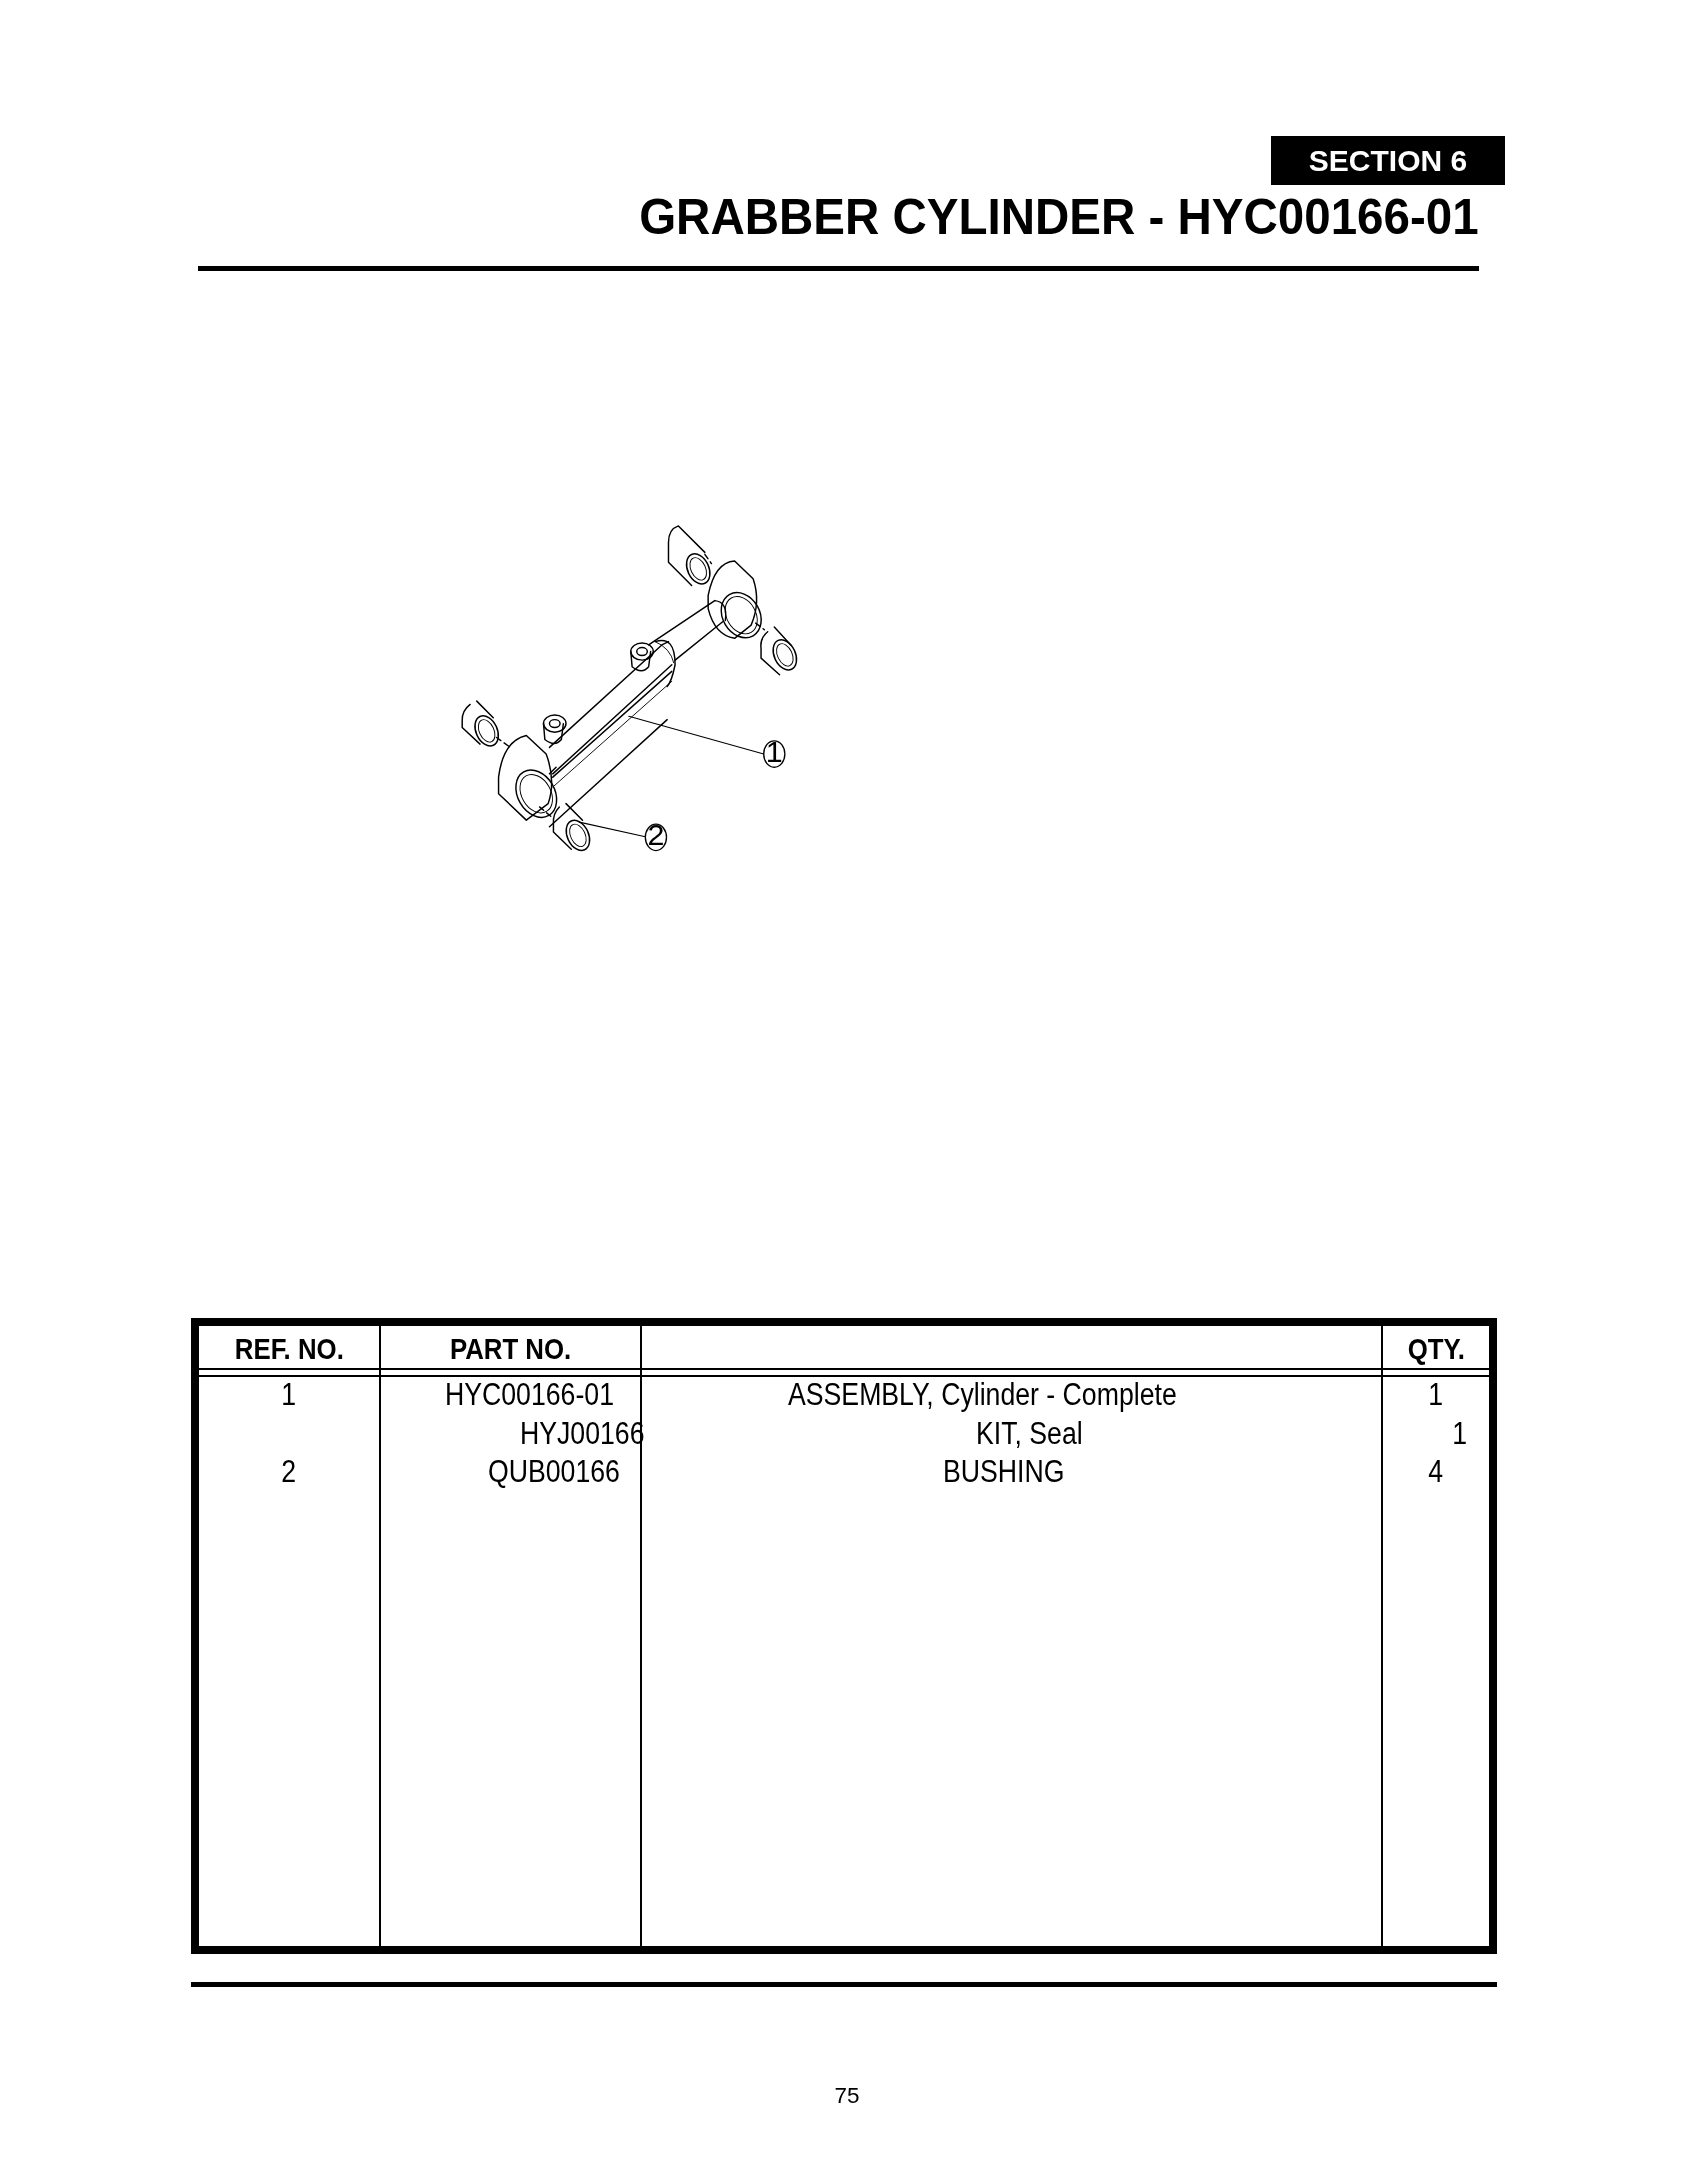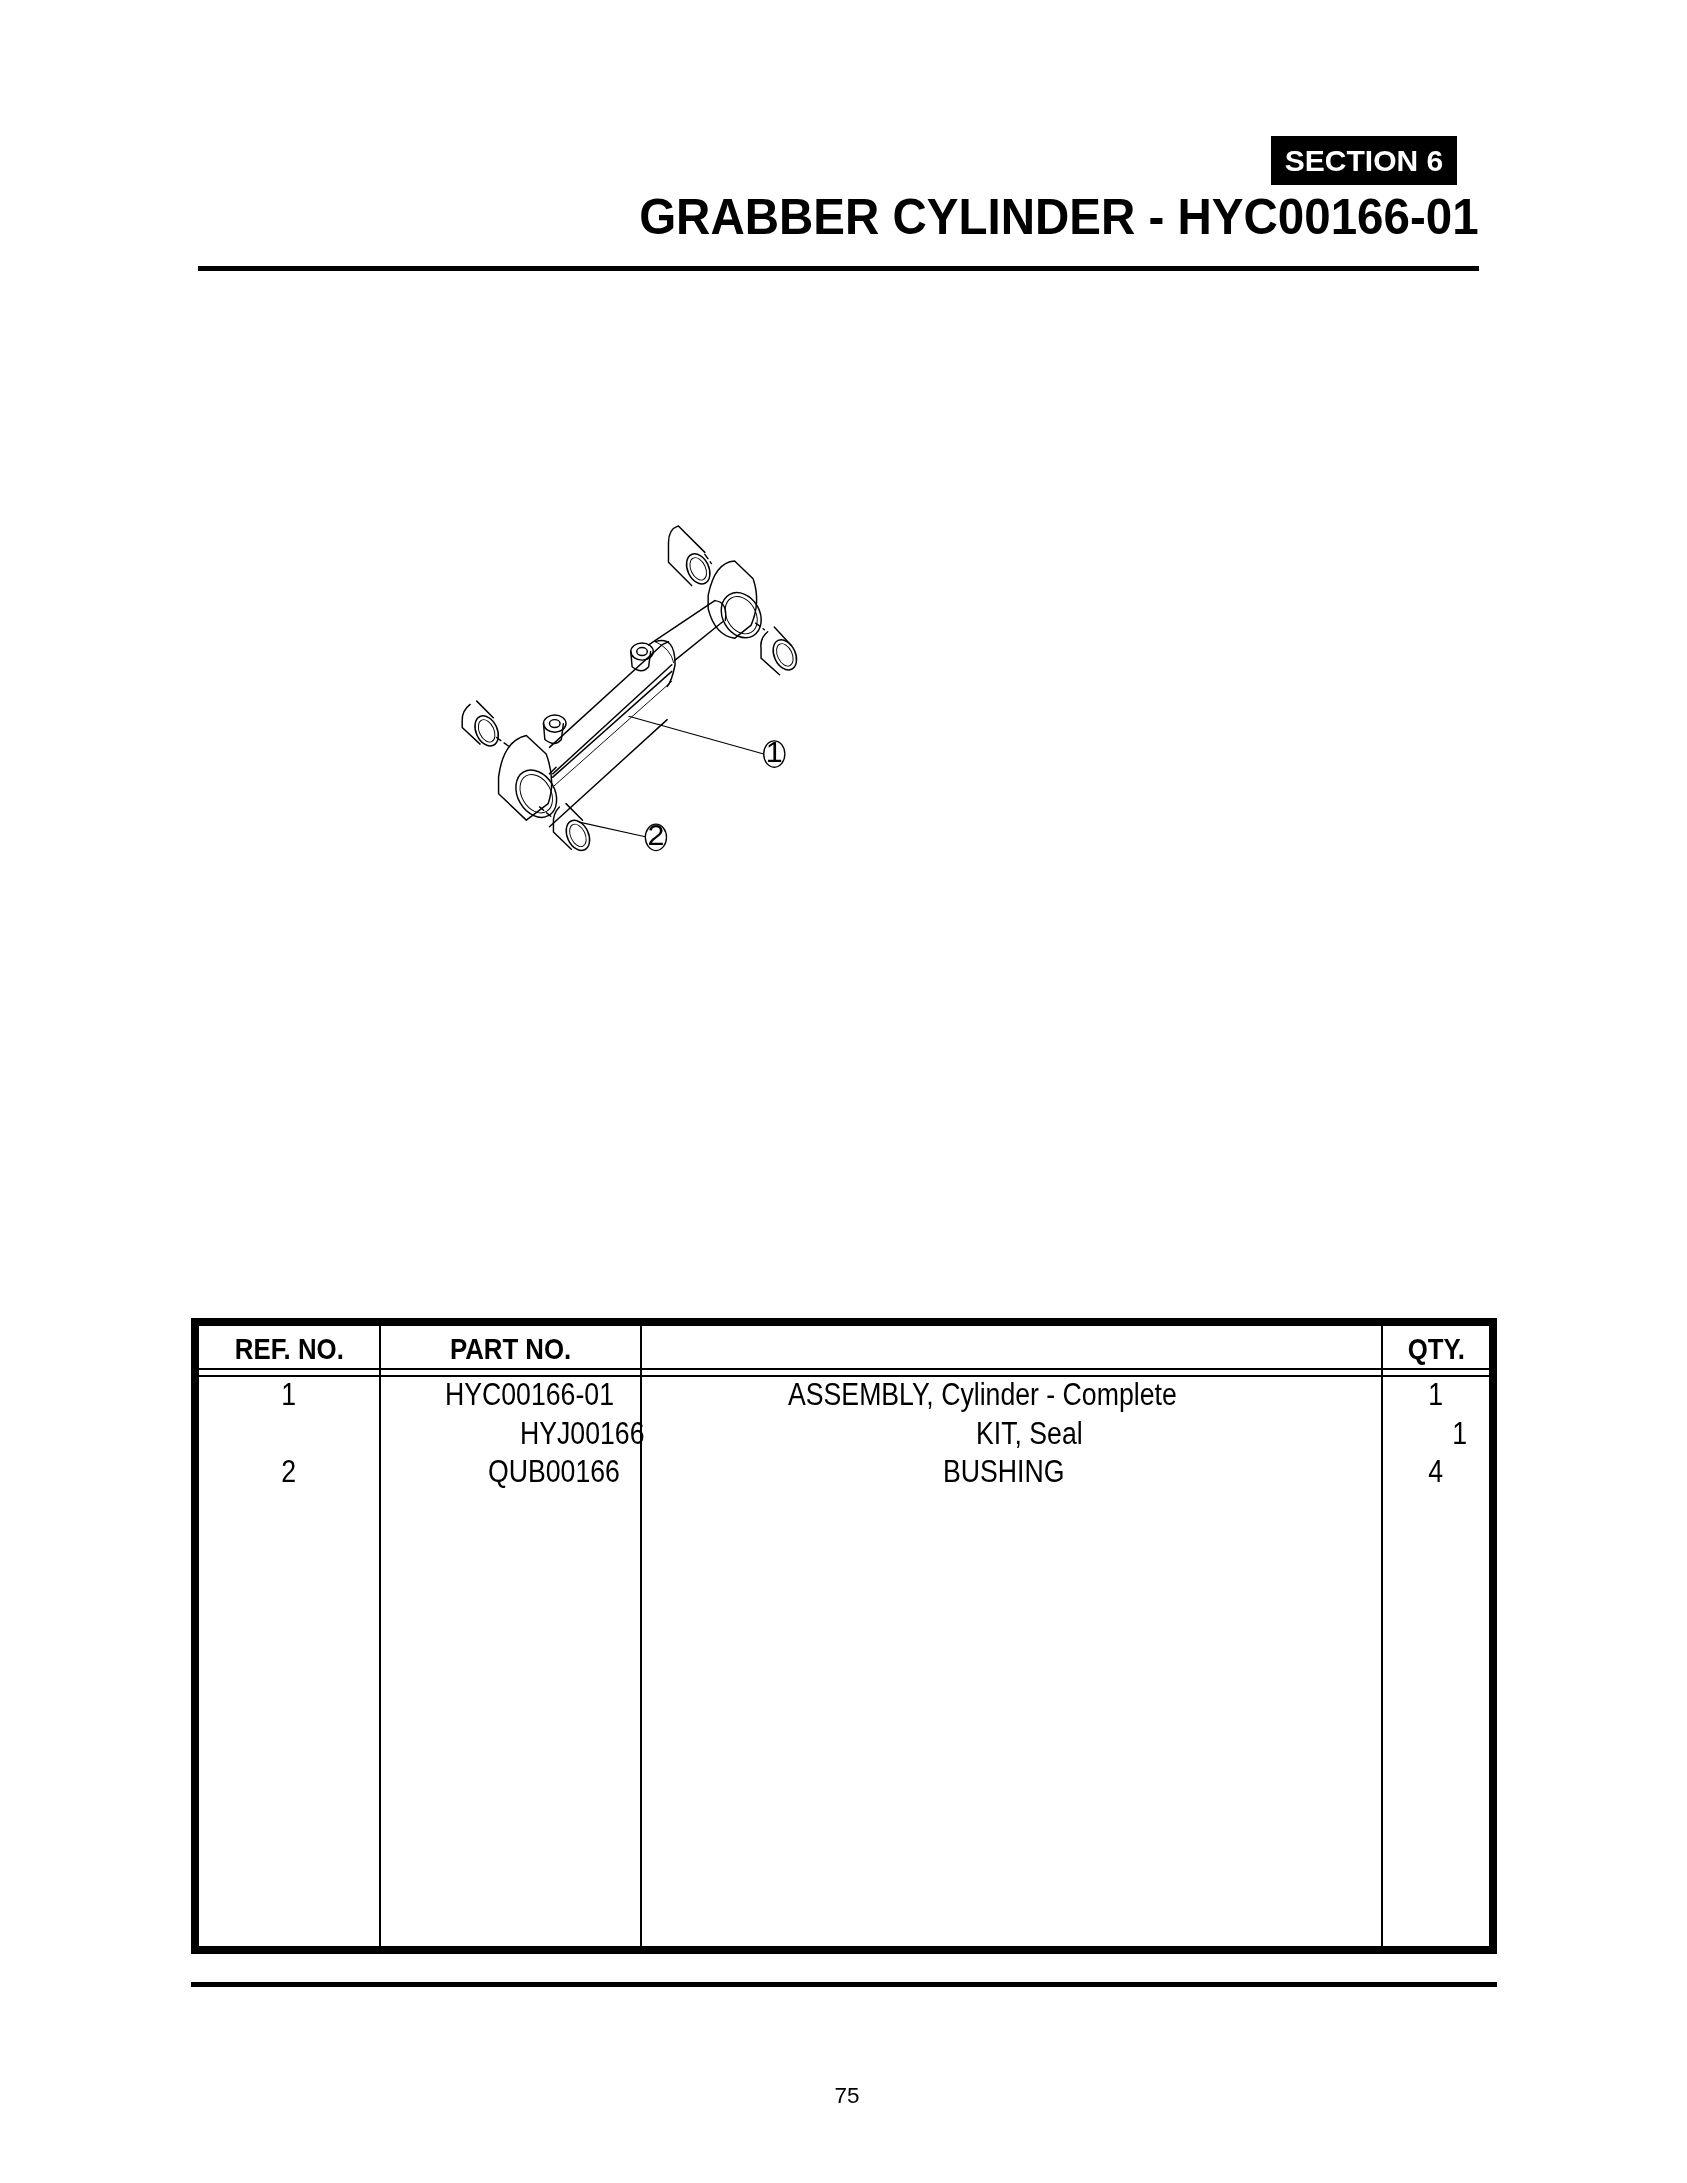--- a/index.html
+++ b/index.html
@@ -1,21 +1,21 @@
 <!DOCTYPE html>
 <html style="font-size:10.6px"><head>
 <meta charset="utf-8">
 <style>
   html, body { margin: 0; padding: 0; background: #ffffff; }
   body { width: 1687px; height: 2183px; position: relative; overflow: hidden;
          font-family: "Liberation Sans", sans-serif; color: #000; }
   .abs { position: absolute; }
 
   
-  .section-badge { left: 1271px; top: 136px; width: 186px; height: 49px; background: #000;
+  .section-badge { left: 1271px; top: 136px; width: 234px; height: 49px; background: #000;
                    color: #fff; font-weight: bold; font-size: 30px; line-height: 49px;
                    text-align: center; letter-spacing: 0; }
   .page-title { right: 208px; top: 187px; font-weight: bold; font-size: 50px; line-height: 60px;
                 white-space: nowrap; transform-origin: right center; transform: scaleX(0.95); }
   .header-rule { left: 198px; top: 266px; width: 1281px; height: 5.3px; background: #000; }
 
   
   .diagram { left: 450px; top: 516px; width: 794px; height: 562px; }
   .diagram svg { width: 100%; height: 100%; }
   .callout-text { font-family: "Liberation Sans", sans-serif; font-size: 46px; }

